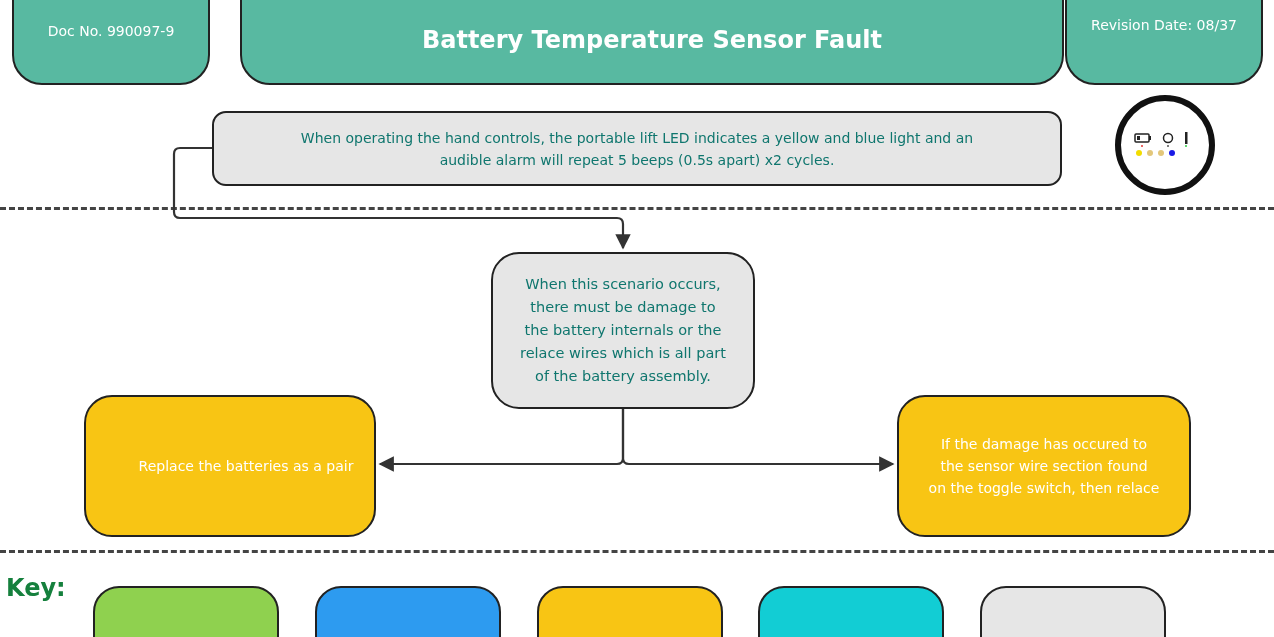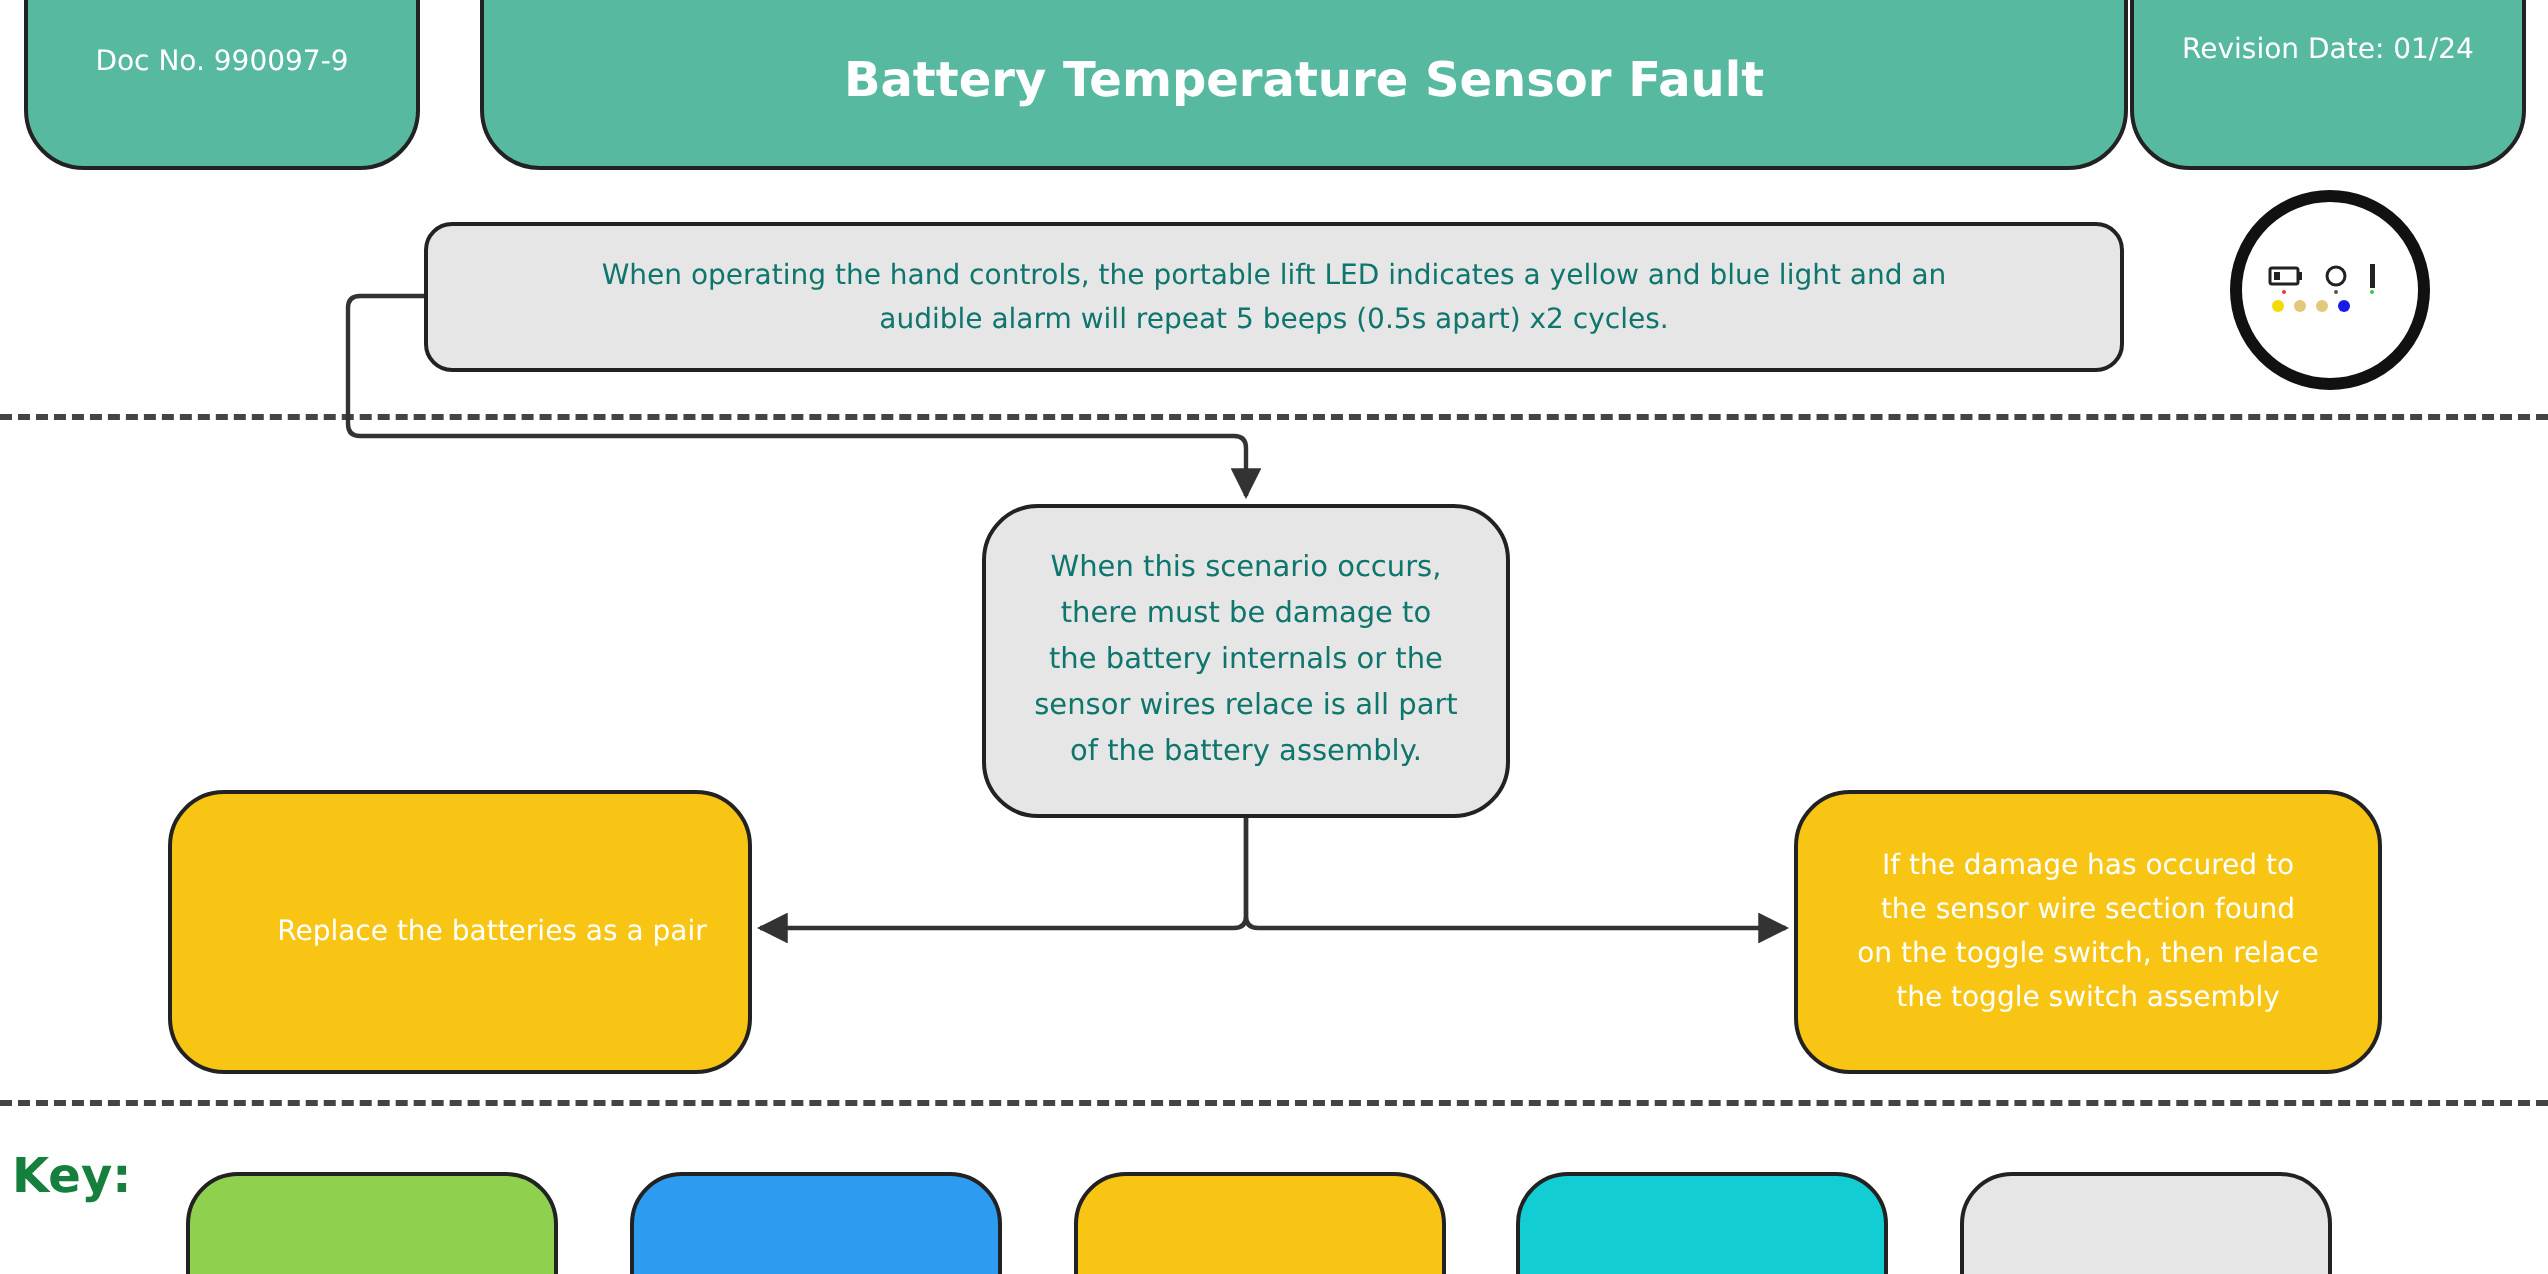--- a/index.html
+++ b/index.html
@@ -36,21 +36,21 @@
 <body>
 
 <div class="box teal doc-no">
   <span>Doc No. 990097-9</span>
 </div>
 <div class="box teal title-box">
   <div class="l1">Scenario:</div>
   <div class="l2">Battery Temperature Sensor Fault</div>
 </div>
 <div class="box teal rev">
-  <span>Revision Date: 01/24</span>
+  <span>Revision Date: 08/37</span>
 </div>
 
 <div class="box grey symptom">
   <div>
     <div>When operating the hand controls, the portable lift LED indicates a yellow and blue light and an</div>
     <div>audible alarm will repeat 5 beeps (0.5s apart) x2 cycles.</div>
   </div>
 </div>
 
 <div class="status-circle">
@@ -84,34 +84,33 @@
   <path d="M212,148 L180,148 Q174,148 174,154 L174,212 Q174,218 180,218 L617,218 Q623,218 623,224 L623,248" fill="none" stroke="#333" stroke-width="2.2" marker-end="url(#arr)"></path>
   <path d="M623,409 L623,458 Q623,464 617,464 L380,464" fill="none" stroke="#333" stroke-width="2.2" marker-end="url(#arr)"></path>
   <path d="M623,409 L623,458 Q623,464 629,464 L893,464" fill="none" stroke="#333" stroke-width="2.2" marker-end="url(#arr)"></path>
 </svg>
 
 <div class="box grey cause">
   <div>
     <div>When this scenario occurs,</div>
     <div>there must be damage to</div>
     <div>the battery internals or the</div>
-    <div>sensor wires relace is all part</div>
+    <div>relace wires which is all part</div>
     <div>of the battery assembly.</div>
   </div>
 </div>
 
 <div class="box yellow act-left">
   <span>Replace the batteries as a pair</span>
 </div>
 <div class="box yellow act-right">
   <div>
     <div>If the  damage has occured to</div>
     <div>the sensor wire section found</div>
     <div>on the toggle switch, then relace</div>
-    <div>the toggle switch assembly</div>
   </div>
 </div>
 
 <div class="key-label">Key:</div>
 <div class="key-swatch" style="left: 93px; background: rgb(143, 209, 79);"></div>
 <div class="key-swatch" style="left: 315px; background: rgb(45, 155, 240);"></div>
 <div class="key-swatch" style="left: 537px; background: rgb(248, 197, 20);"></div>
 <div class="key-swatch" style="left: 758px; background: rgb(18, 205, 212);"></div>
 <div class="key-swatch" style="left: 980px; background: rgb(230, 230, 230);"></div>
 

